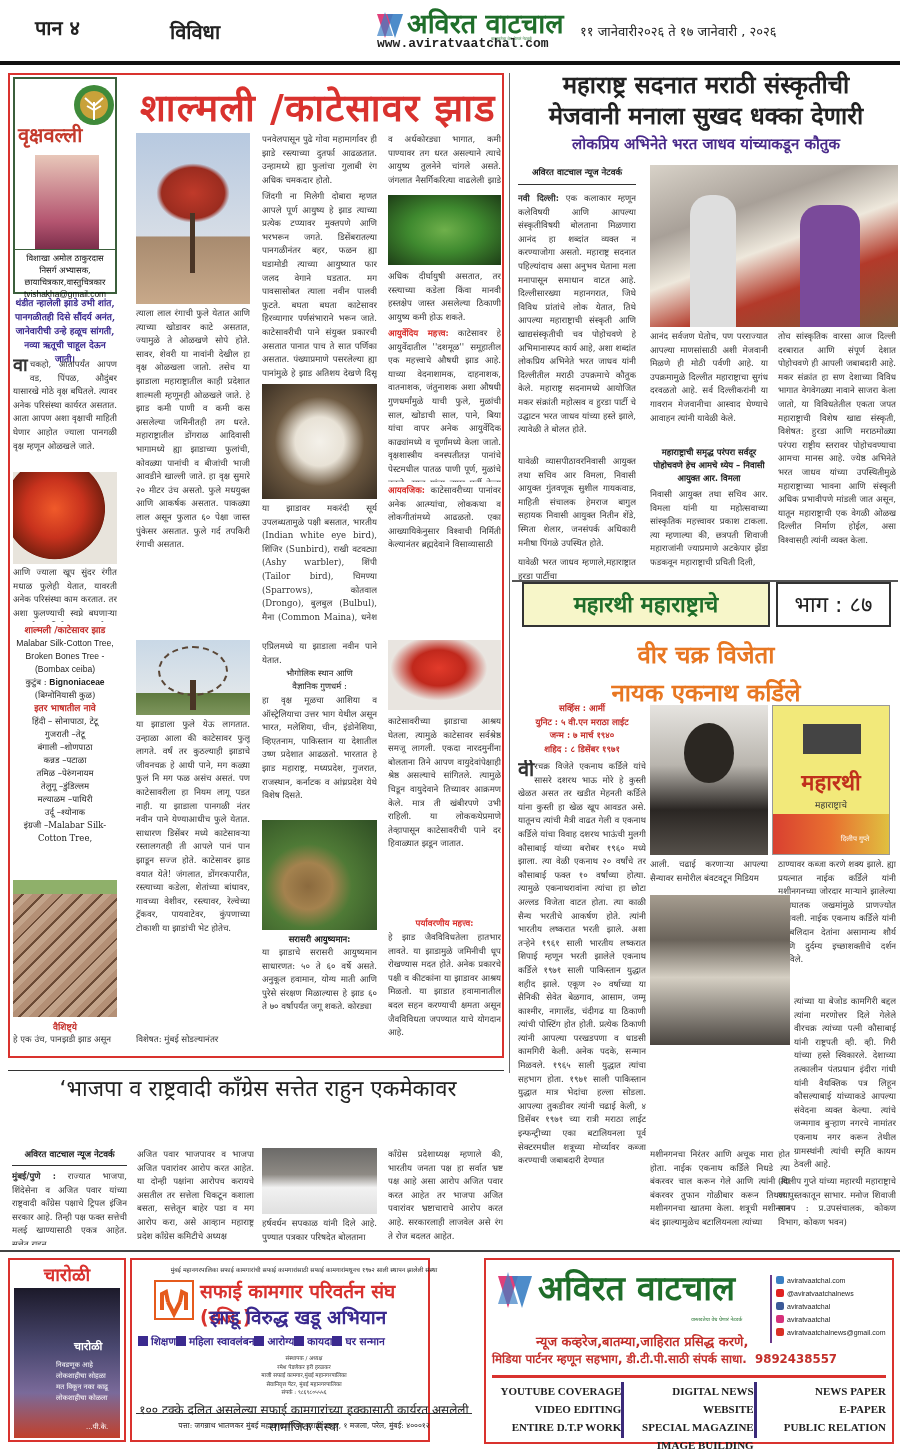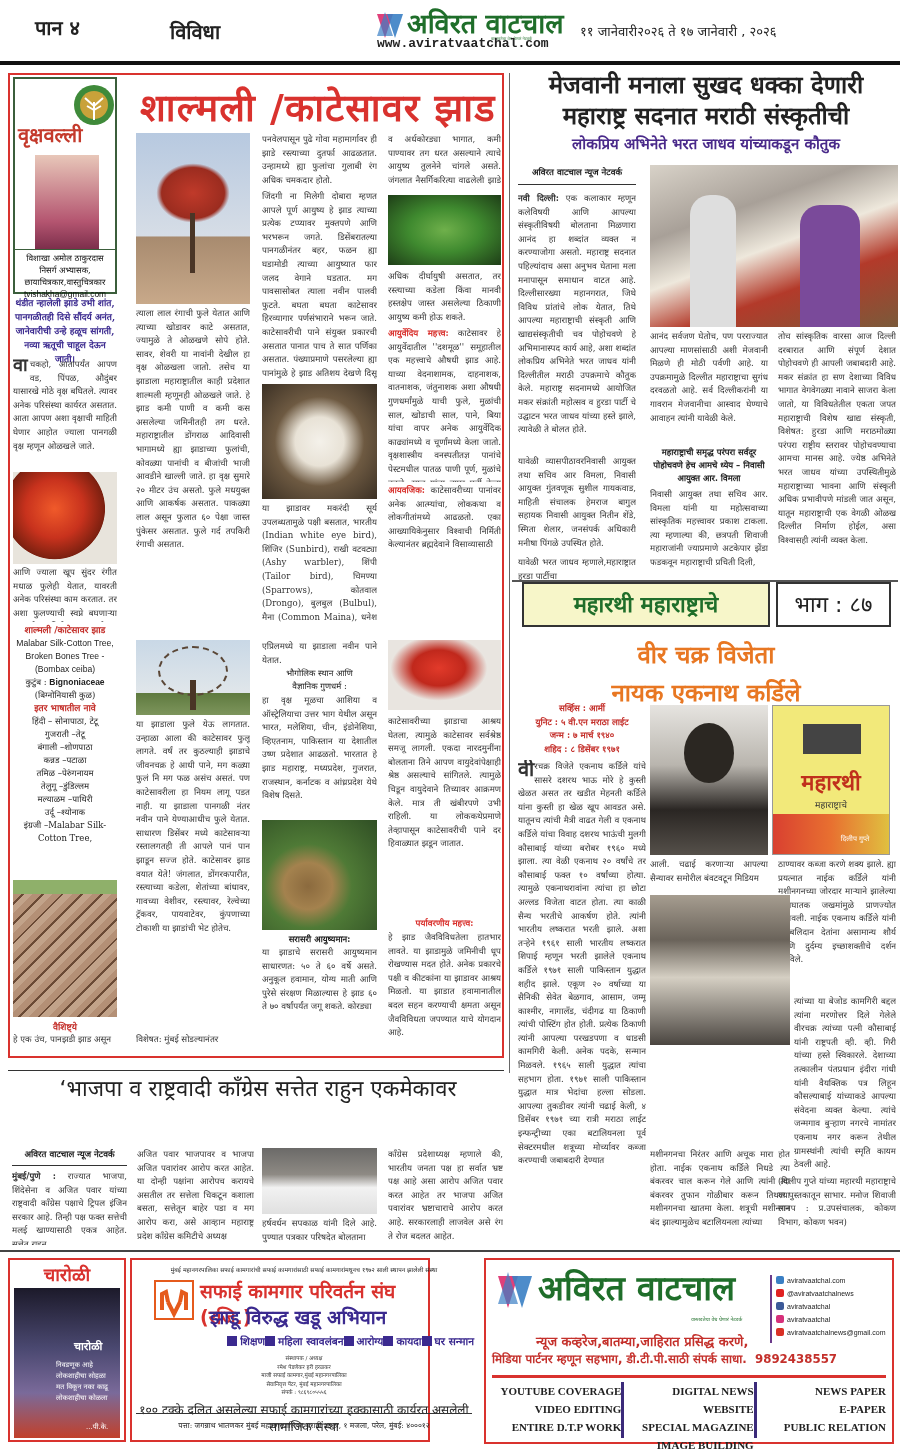--- a/index.html
+++ b/index.html
@@ -132,22 +132,22 @@
 <div class="abs txt" style="left:388px;top:327px;width:113px;height:155px;overflow:hidden"><span style="color:#d9322e;font-weight:bold">आयुर्वेदिय महत्त्व:</span> <span>काटेसावर हे आयुर्वेदातील ''दशमूळ'' समूहातील एक महत्त्वाचे औषधी झाड आहे. याच्या वेदनाशामक, दाहनाशक, वातनाशक, जंतुनाशक अशा औषधी गुणधर्मांमुळे याची फुले, मुळांची साल, खोडाची साल, पाने, बिया यांचा वापर अनेक आयुर्वेदिक काढ्यांमध्ये व चूर्णांमध्ये केला जातो. वृक्षशास्त्रीय वनस्पतीतज्ञ पानांचे पेस्टमधील पातळ पाणी पूर्ण, मुळांचे तुकडे, साल यांचा वापर पूर्वी केला जात असे.</span></div>
 <div class="abs txt" style="left:388px;top:484px;width:113px;height:130px;overflow:hidden"><span style="color:#d9322e;font-weight:bold">आयवजिक:</span> <span>काटेसावरीच्या पानांवर अनेक आत्म्यांचा, लोककथा व लोकगीतांमध्ये आढळतो. एका आख्यायिकेनुसार विश्वाची निर्मिती केल्यानंतर ब्रह्मदेवाने विसाव्यासाठी</span></div>
 <div class="abs ph" style="left:388px;top:640px;width:113px;height:70px;background:radial-gradient(ellipse at 45% 40%,#e23a2a 0,#c0281c 30%,#e9e5e0 55%)"></div>
 <div class="abs txt" style="left:388px;top:715px;width:113px;height:200px;overflow:hidden">काटेसावरीच्या झाडाचा आश्रय घेतला, त्यामुळे काटेसावर सर्वश्रेष्ठ समजू लागली. एकदा नारदमुनींना बोलताना तिने आपण वायुदेवांपेक्षाही श्रेष्ठ असल्याचे सांगितले. त्यामुळे चिडून वायुदेवाने तिच्यावर आक्रमण केले. मात्र ती खंबीरपणे उभी राहिली. या लोककथेप्रमाणे तेव्हापासून काटेसावरीची पाने दर हिवाळ्यात झडून जातात.</div>
 <div class="abs center" style="left:388px;top:917px;width:113px;font-size:8.6px;font-weight:bold;color:#d9322e">पर्यावरणीय महत्त्व:</div>
 <div class="abs txt" style="left:388px;top:931px;width:113px;height:120px;overflow:hidden">हे झाड जैवविविधतेला हातभार लावते. या झाडामुळे जमिनीची धूप रोखण्यास मदत होते. अनेक प्रकारचे पक्षी व कीटकांना या झाडावर आश्रय मिळतो. या झाडात हवामानातील बदल सहन करण्याची क्षमता असून जैवविविधता जपण्यात याचे योगदान आहे.</div>
 
 <div class="abs colrule" style="left:509px;top:73px;height:1000px"></div>
 
 <div class="abs mhead" style="left:512px;top:70px;width:388px;font-size:24px;line-height:31px">
+  <div>महाराष्ट्र सदनात मराठी संस्कृतीची</div>
   <div>मेजवानी मनाला सुखद धक्का देणारी</div>
-  <div>महाराष्ट्र सदनात मराठी संस्कृतीची</div>
 </div>
 <div class="abs center" style="left:512px;top:133px;width:388px;font-size:15px;font-weight:bold;color:#4a2a8a;font-family:'DejaVu Sans',sans-serif">लोकप्रिय अभिनेते भरत जाधव यांच्याकडून कौतुक</div>
 <div class="abs center" style="left:518px;top:166px;width:118px;font-size:8.6px;font-weight:bold">अविरत वाटचाल न्यूज नेटवर्क</div>
 <div class="abs" style="left:518px;top:184px;width:118px;height:1px;background:#333"></div>
 <div class="abs txt" style="left:518px;top:192px;width:118px;height:260px;overflow:hidden"><b>नवी दिल्ली:</b> <span>एक कलाकार म्हणून कलेविषयी आणि आपल्या संस्कृतीविषयी बोलताना मिळणारा आनंद हा शब्दांत व्यक्त न करण्याजोगा असतो. महाराष्ट्र सदनात पहिल्यांदाच असा अनुभव घेताना मला मनापासून समाधान वाटत आहे. दिल्लीसारख्या महानगरात, जिथे विविध प्रांतांचे लोक येतात, तिथे आपल्या महाराष्ट्राची संस्कृती आणि खाद्यसंस्कृतीची चव पोहोचवणे हे अभिमानास्पद कार्य आहे, अशा शब्दांत लोकप्रिय अभिनेते भरत जाधव यांनी दिल्लीतील मराठी उपक्रमाचे कौतुक केले. महाराष्ट्र सदनामध्ये आयोजित मकर संक्रांती महोत्सव व हुरडा पार्टी चे उद्घाटन भरत जाधव यांच्या हस्ते झाले, त्यावेळी ते बोलत होते.</span></div>
 <div class="abs txt" style="left:518px;top:455px;width:118px;height:100px;overflow:hidden">यावेळी व्यासपीठावरनिवासी आयुक्त तथा सचिव आर विमला, निवासी आयुक्त गुंतवणूक सुशील गायकवाड, माहिती संचालक हेमराज बागुल सहायक निवासी आयुक्त नितीन शेंडे, स्मिता शेलार, जनसंपर्क अधिकारी मनीषा पिंगळे उपस्थित होते.</div>
 <div class="abs txt" style="left:518px;top:556px;width:118px;height:26px;overflow:hidden">यावेळी भरत जाधव म्हणाले,महाराष्ट्रात हुरडा पार्टीचा</div>
 
 <div class="abs ph" style="left:650px;top:165px;width:248px;height:162px;background:linear-gradient(160deg,#d8d2c8 0,#a8a098 30%,#eee8dc 50%,#b33a2a 70%,#7a5a3a 100%)">
   <div class="abs" style="left:40px;top:30px;width:46px;height:132px;background:#dedede;border-radius:20px 20px 0 0"></div>
@@ -219,21 +219,21 @@
 </div>
 
 <div class="abs redbox" style="left:130px;top:1258px;width:300px;height:184px">
   <div class="abs center" style="left:0;top:5px;width:344px;font-size:6.2px;color:#222">मुंबई महानगरपालिका सफाई कामगारांची सफाई कामगारांसाठी सफाई कामगारांमधूनच १९७२ साली स्थापन झालेली संस्था</div>
   <svg class="abs" style="left:22px;top:20px" width="40" height="40">
     <rect x="1" y="1" width="38" height="38" fill="none" stroke="#e55a1c" stroke-width="2"></rect>
     <path d="M8 30 L8 14 L12 12 L14 22 M32 30 L32 14 L28 12 L26 22 M14 22 L20 34 L26 22" stroke="#e55a1c" stroke-width="4" fill="none"></path>
   </svg>
   <div class="abs h-red" style="left:68px;top:18px;font-size:19px">सफाई कामगार परिवर्तन संघ (रजि.)</div>
   <div class="abs" style="left:78px;top:44px;font-size:19px;font-weight:bold;color:#3b2a8f;font-family:'DejaVu Sans',sans-serif">झाडू विरुद्ध खडू अभियान</div>
-  <div class="abs" id="pillars" style="left:6px;top:74px;width:336px;font-size:10.5px;font-weight:bold;color:#3b2a8f;font-family:'DejaVu Sans',sans-serif;display:flex;justify-content:flex-end">
+  <div class="abs" id="pillars" style="left:6px;top:74px;width:336px;font-size:10.5px;font-weight:bold;color:#3b2a8f;font-family:'DejaVu Sans',sans-serif;display:flex;justify-content:flex-start">
       <span><span style="display: inline-block; width: 10px; height: 10px; background: rgb(59, 42, 143); margin-right: 3px; vertical-align: -1px;"></span>शिक्षण</span>
       <span><span style="display: inline-block; width: 10px; height: 10px; background: rgb(59, 42, 143); margin-right: 3px; vertical-align: -1px;"></span>महिला स्वावलंबन</span>
       <span><span style="display: inline-block; width: 10px; height: 10px; background: rgb(59, 42, 143); margin-right: 3px; vertical-align: -1px;"></span>आरोग्य</span>
       <span><span style="display: inline-block; width: 10px; height: 10px; background: rgb(59, 42, 143); margin-right: 3px; vertical-align: -1px;"></span>कायदा</span>
       <span><span style="display: inline-block; width: 10px; height: 10px; background: rgb(59, 42, 143); margin-right: 3px; vertical-align: -1px;"></span>घर सन्मान</span>
     </div>
   <div class="abs center" style="left:0;top:94px;width:344px;font-size:5.5px;line-height:8.5px;color:#333">
     <div>संस्थापक / अध्यक्ष</div>
     <div>रमेश पेडणेकर हरी हरळकर</div>
     <div>माजी सफाई कामगार,मुंबई महानगरपालिका</div>

